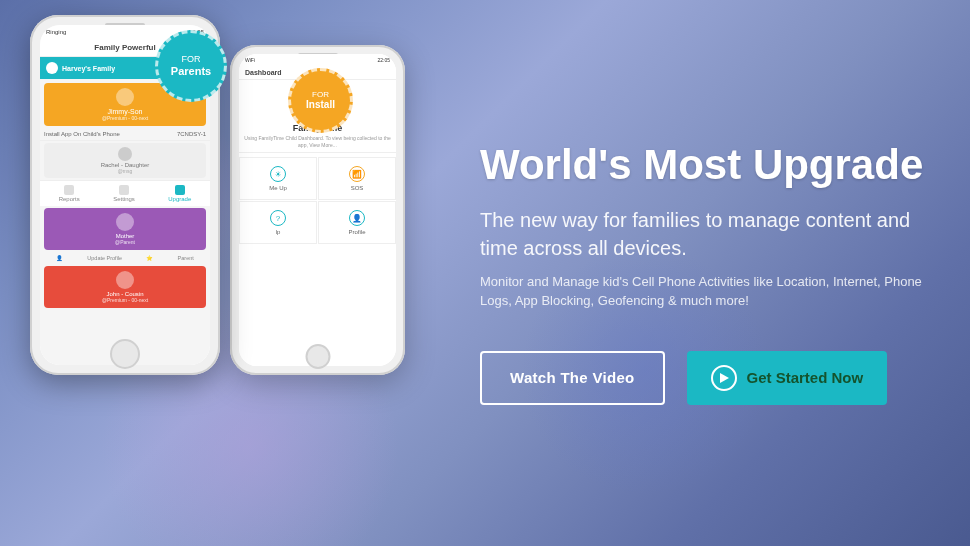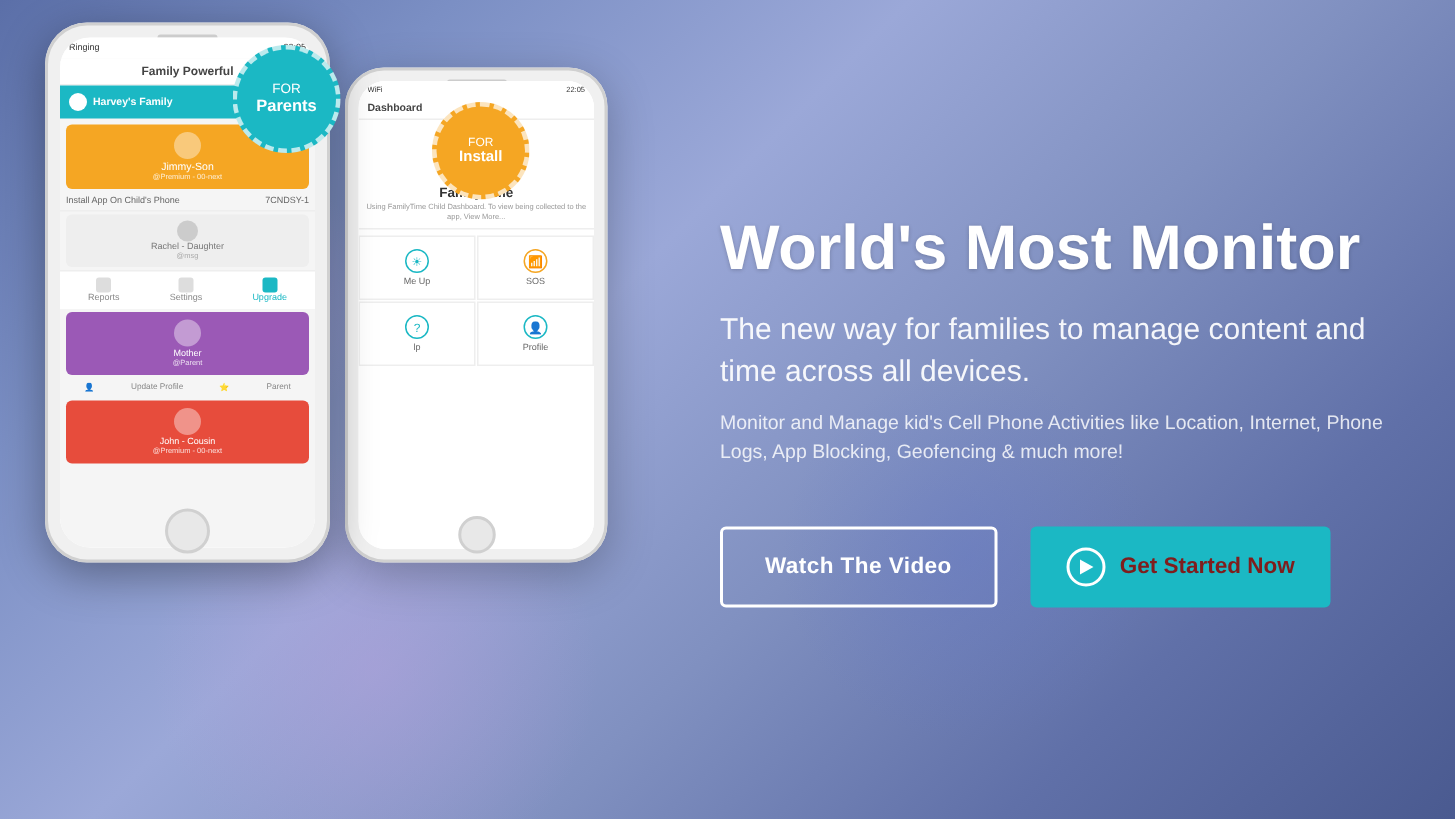--- a/index.html
+++ b/index.html
@@ -458,21 +458,21 @@
       cursor: pointer;
       letter-spacing: 0.3px;
       min-width: 180px;
       text-align: center;
     }
 
     .btn-get-started {
       padding: 14px 24px;
       border: none;
       background: #1bb8c4;
-      color: #7f1d1d;
+      color: #14532d;
       font-size: 15px;
       font-weight: 600;
       border-radius: 4px;
       cursor: pointer;
       display: flex;
       align-items: center;
       gap: 10px;
       min-width: 200px;
     }
 
@@ -630,21 +630,21 @@
           </div>
         </div>
       </div>
       <div class="phone-home-btn" style="width:25px;height:25px;"></div>
     </div>
 
   </div>
 
   <div class="right-section">
     <h1 class="main-title">
-      <span>World's Most Monitor</span><br>
+      <span>World's Most Upgrade</span><br>
     </h1>
     <p class="sub-title">The new way for families to manage content and time across all devices.</p>
     <p class="description">Monitor and Manage kid's Cell Phone Activities like Location, Internet, Phone Logs, App Blocking, Geofencing &amp; much more!</p>
     <div class="buttons-row">
       <button class="btn-watch">Watch The Video</button>
       <button class="btn-get-started">
         <div class="play-icon-circle">
           <div class="play-triangle"></div>
         </div>
         <span>Get Started Now</span>

